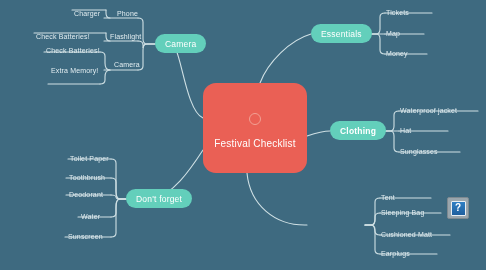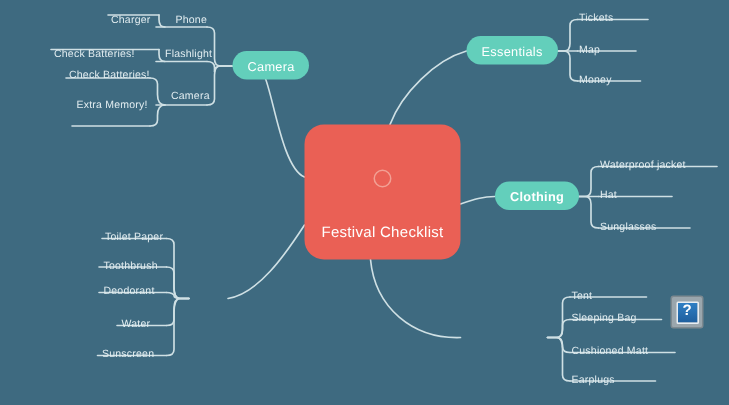--- a/index.html
+++ b/index.html
@@ -34,21 +34,21 @@
     left: 203px;
     top: 83px;
     width: 104px;
     height: 90px;
     background: #ea6055;
     border-radius: 13px;
     display: flex;
     flex-direction: column;
     align-items: center;
     justify-content: flex-end;
-    padding-bottom: 12px;
+    padding-bottom: 24px;
   }
   .root-label {
     color: #ffffff;
     font-size: 10px;
     letter-spacing: .2px;
   }
   .root-icon {
     position: absolute;
     left: 50%;
     top: 30px;
@@ -195,20 +195,23 @@
 
   <div class="node branch b-devices">
     <span>Camera</span>
   </div>
   <div class="node branch b-essentials">
     <span>Essentials</span>
   </div>
   <div class="node branch b-clothing">
     <span>Clothing</span>
   </div>
+  <div class="node branch b-dontforget">
+    <span>Don't forget</span>
+  </div>
 
   <div class="node leaf" style="left:117px; top:9px;">Phone</div>
   <div class="node leaf" style="left:74px;  top:9px;">Charger</div>
   <div class="node leaf" style="left:110px; top:32px;">Flashlight</div>
   <div class="node leaf" style="left:36px;  top:32px;">Check Batteries!</div>
   <div class="node leaf" style="left:114px; top:60px;">Camera</div>
   <div class="node leaf" style="left:46px;  top:46px;">Check Batteries!</div>
   <div class="node leaf" style="left:51px;  top:66px;">Extra Memory!</div>
 
   <div class="node leaf" style="left:386px; top:8px;">Tickets</div>

